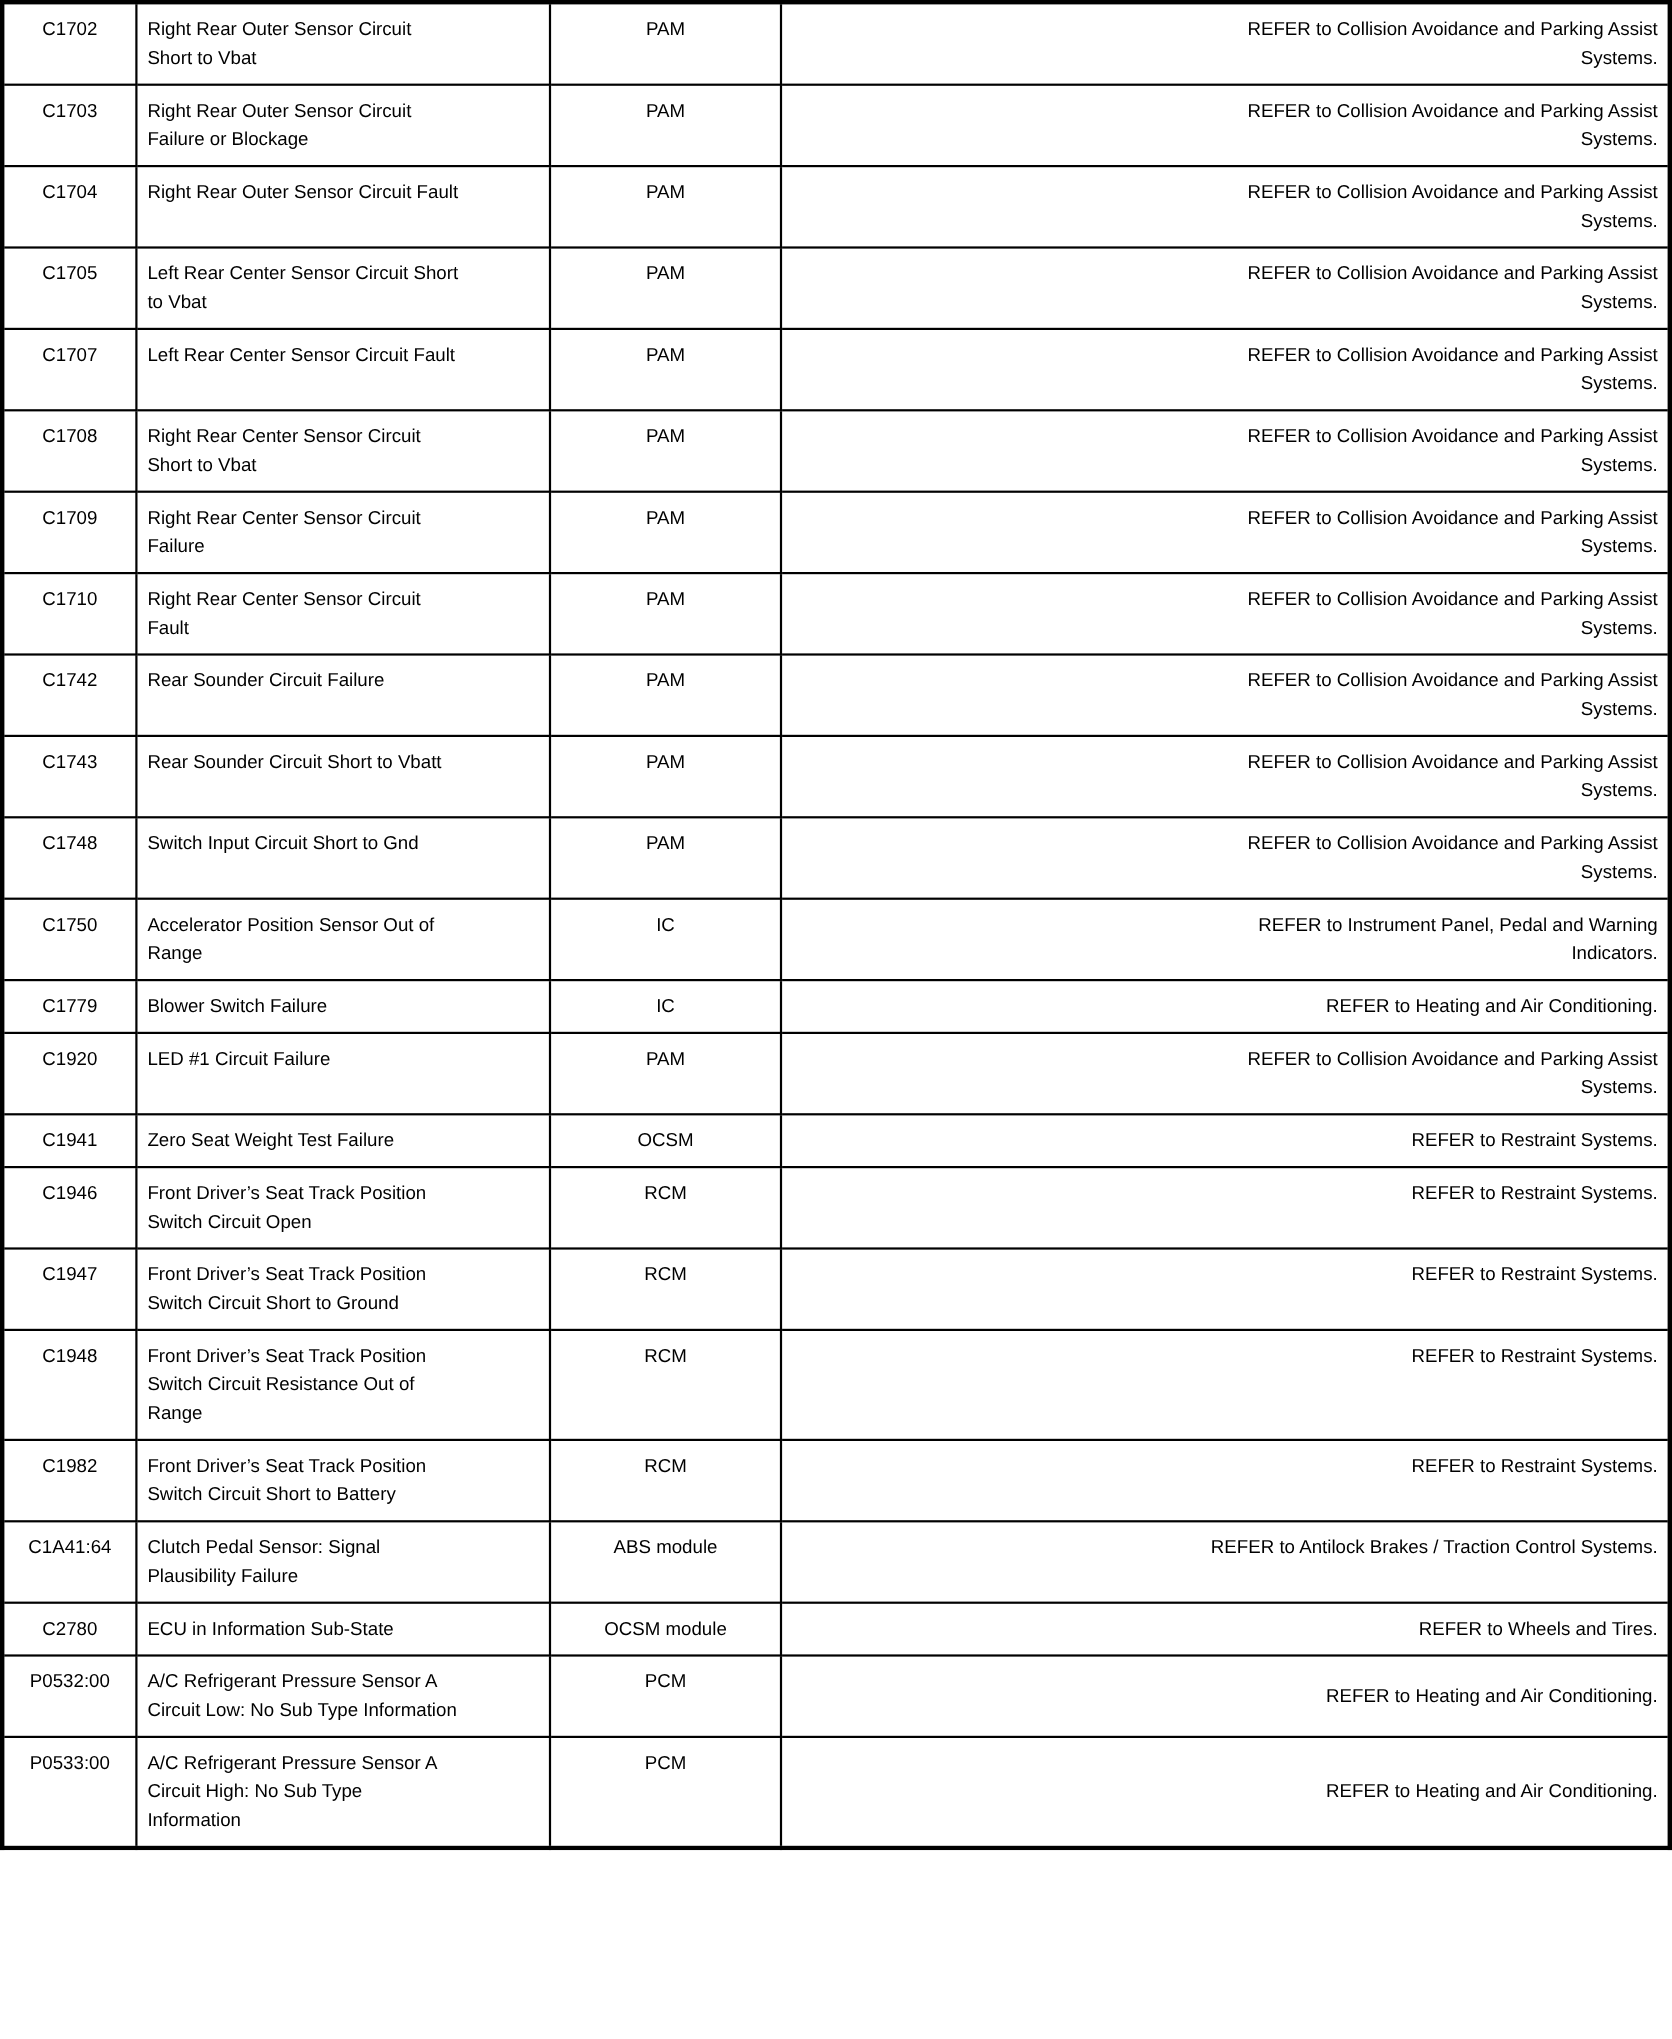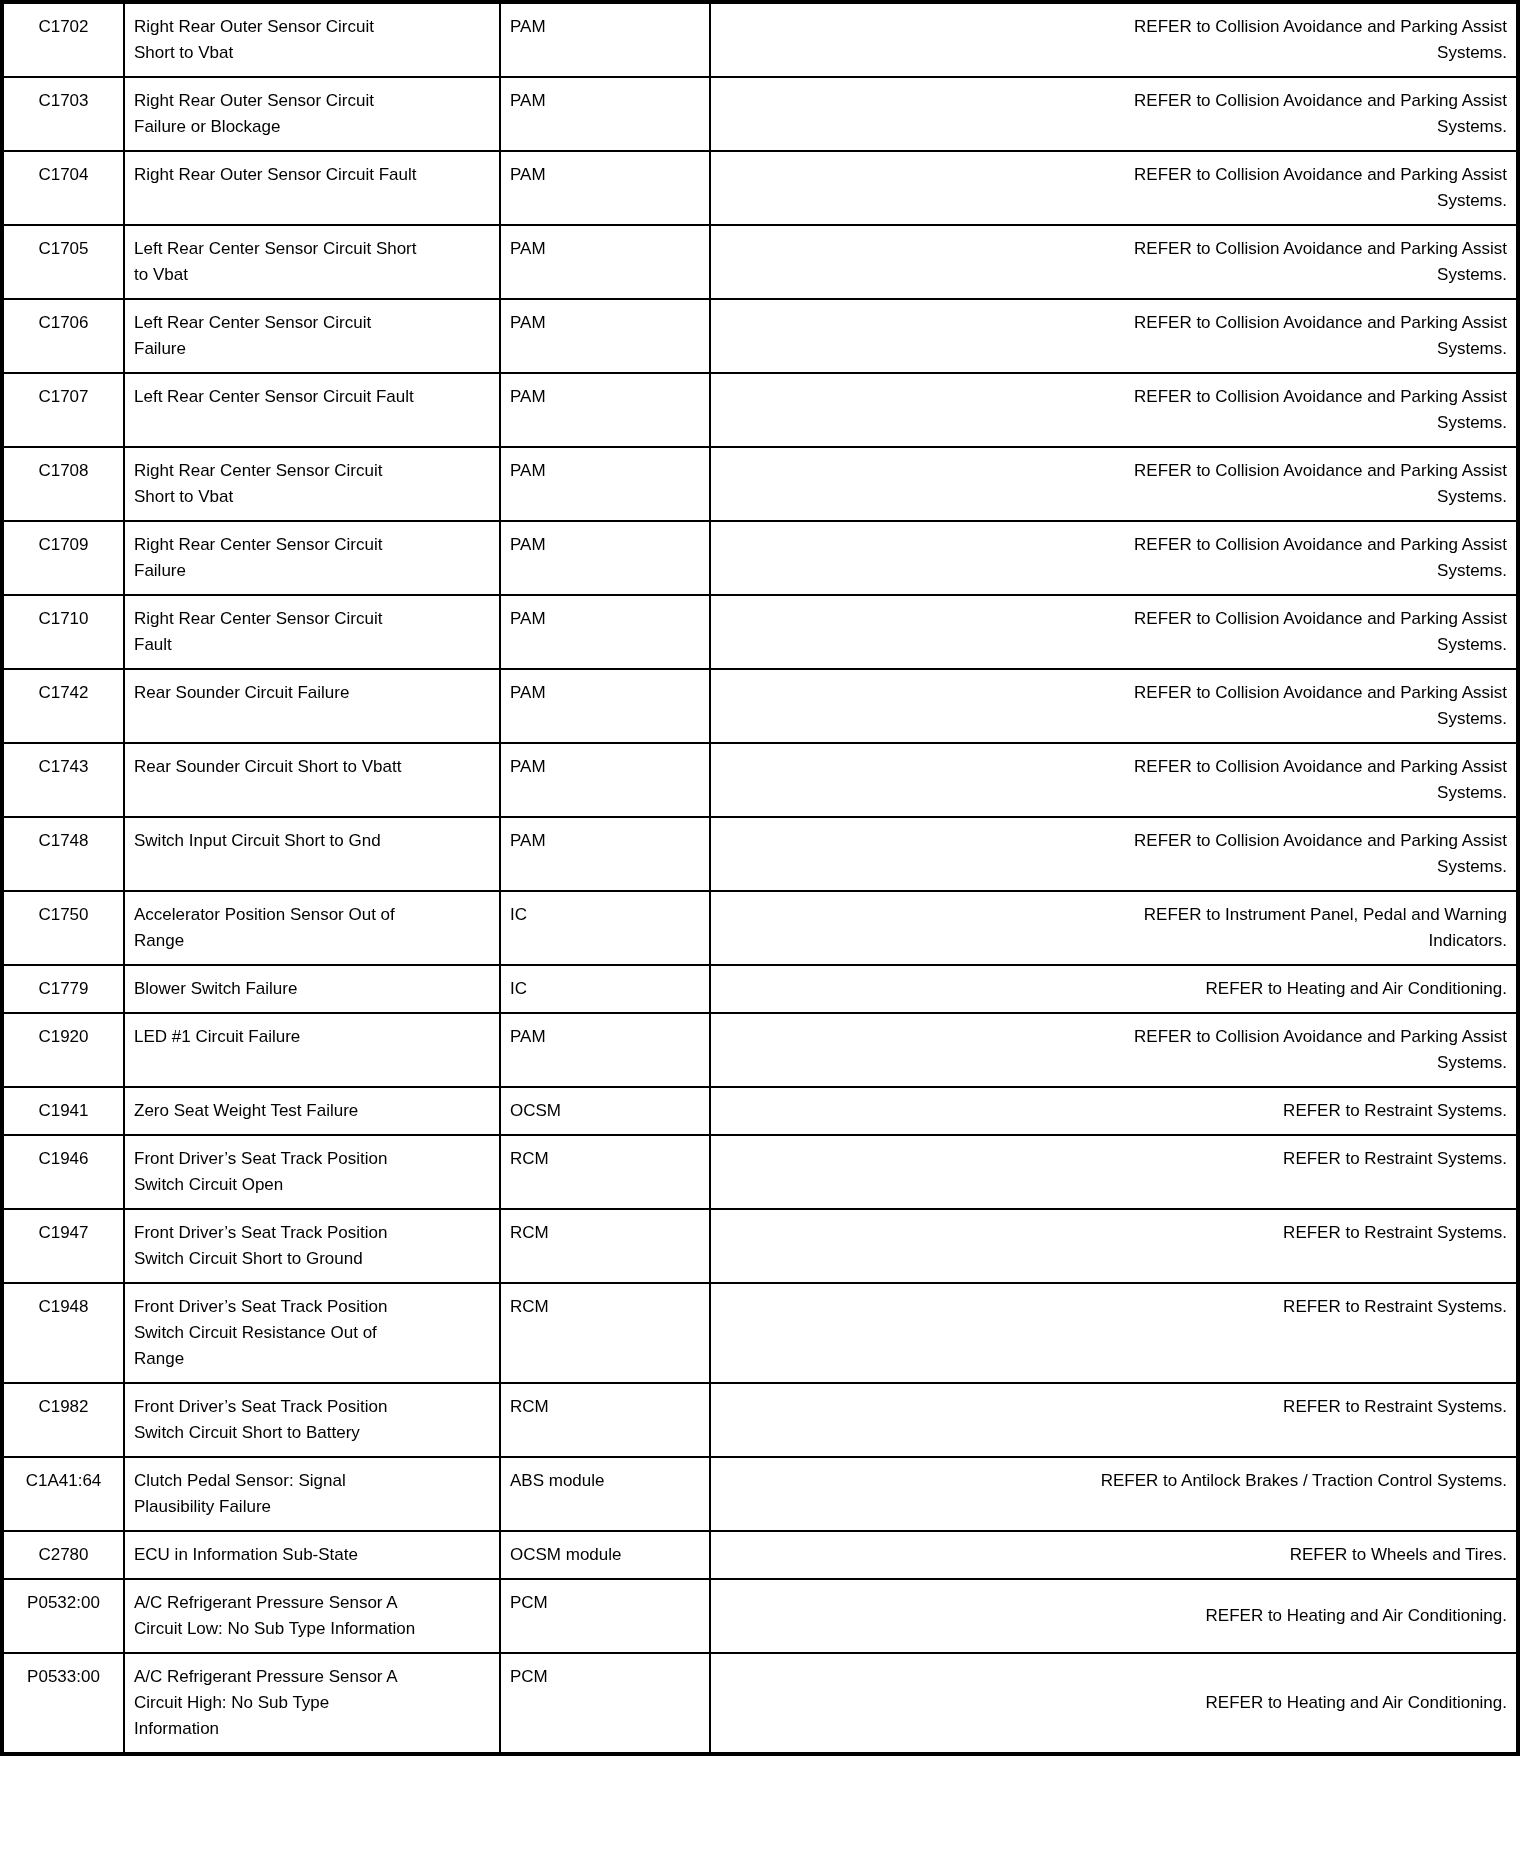--- a/index.html
+++ b/index.html
@@ -30,20 +30,21 @@
     white-space: pre-line;
     overflow: hidden;
     word-wrap: break-word;
   }
   td.code-cell {
     text-align: center;
     padding-left: 4px;
     padding-right: 4px;
   }
   td.module-cell {
+    text-align: center;
   }
   td.desc-cell {
     text-align: left;
     padding-left: 10px;
   }
   td.action-cell {
     text-align: right;
     padding-left: 12px;
   }
   
@@ -88,28 +89,20 @@
   </tr>
         <tr>
     <td class="code-cell">C1705</td>
     <td class="desc-cell">Left Rear Center Sensor Circuit Short
 to Vbat</td>
     <td class="module-cell">PAM</td>
     <td class="action-cell">REFER to Collision Avoidance and Parking Assist
 Systems.</td>
   </tr>
         <tr>
-    <td class="code-cell">C1706</td>
-    <td class="desc-cell">Left Rear Center Sensor Circuit
-Failure</td>
-    <td class="module-cell">PAM</td>
-    <td class="action-cell">REFER to Collision Avoidance and Parking Assist
-Systems.</td>
-  </tr>
-        <tr>
     <td class="code-cell">C1707</td>
     <td class="desc-cell">Left Rear Center Sensor Circuit Fault</td>
     <td class="module-cell">PAM</td>
     <td class="action-cell">REFER to Collision Avoidance and Parking Assist
 Systems.</td>
   </tr>
         <tr>
     <td class="code-cell">C1708</td>
     <td class="desc-cell">Right Rear Center Sensor Circuit
 Short to Vbat</td>

